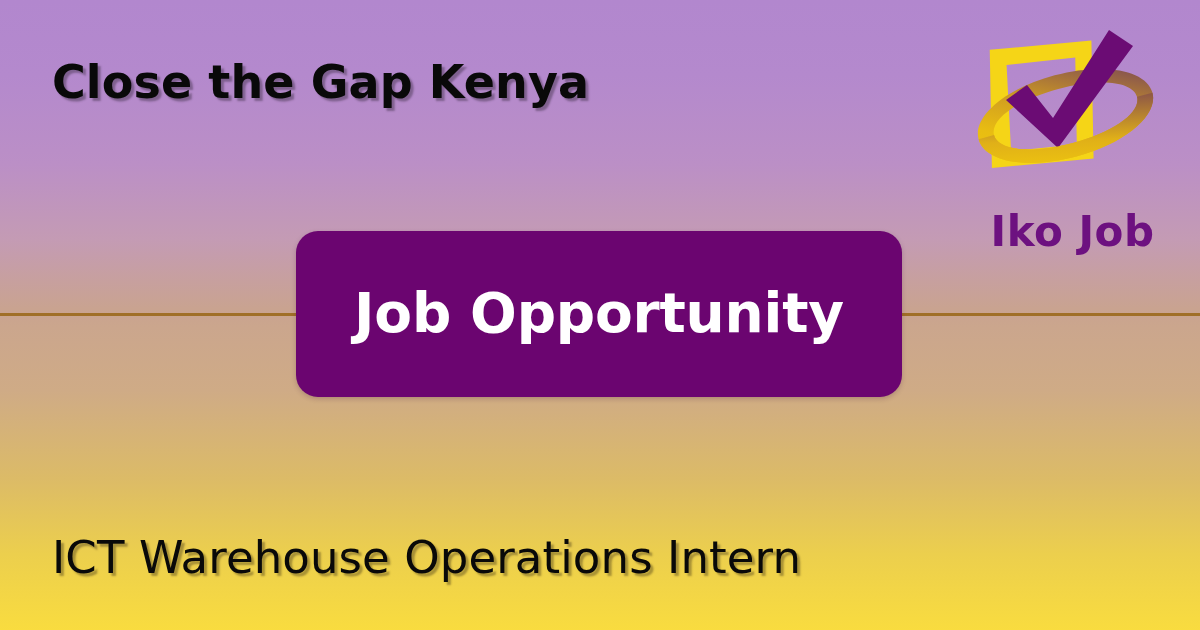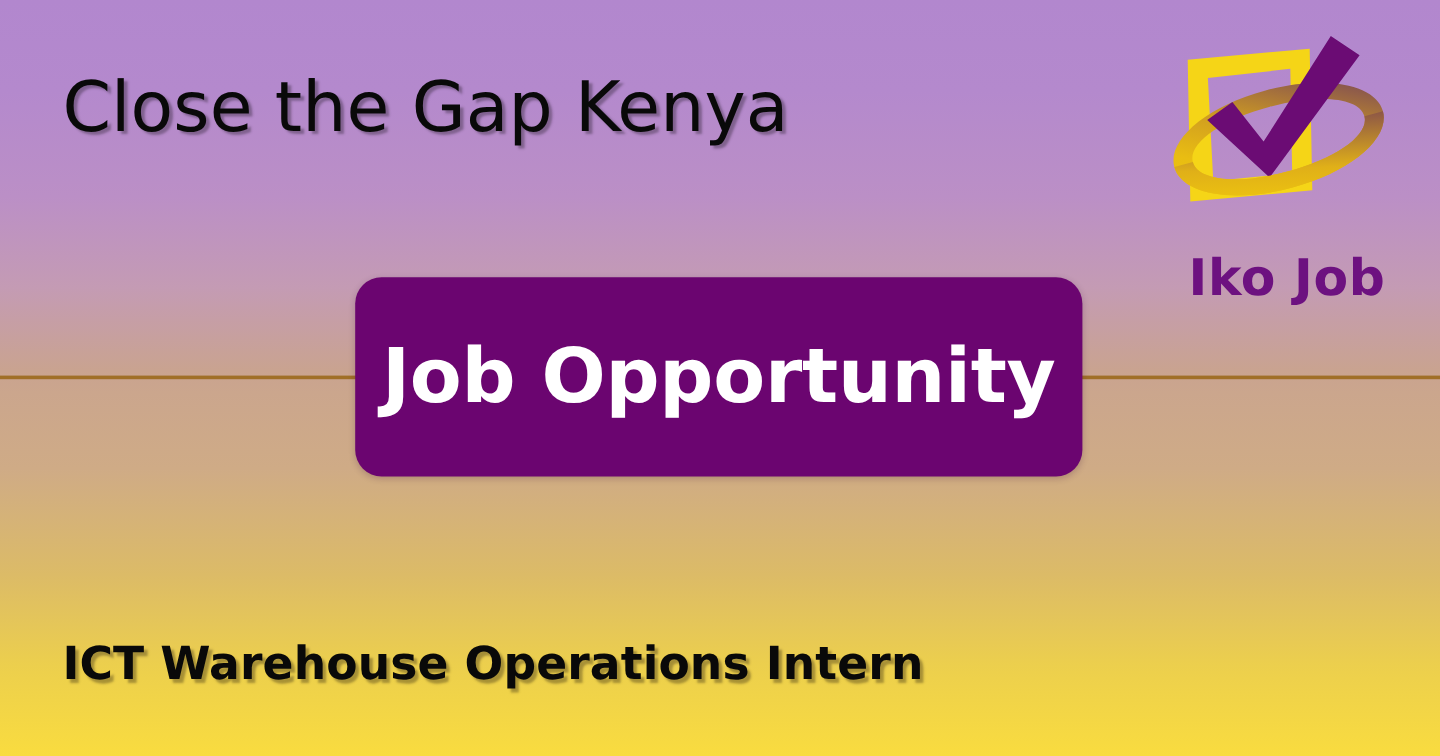--- a/index.html
+++ b/index.html
@@ -39,22 +39,22 @@
     height: 3px;
     background: #9c6a1e;
     opacity: 0.92;
   }
 
   
   .org-title {
     position: absolute;
     left: 52px;
     top: 55px;
-    font-size: 58px;
-    font-weight: normal;
+    font-size: 46px;
+    font-weight: bold;
     color: #090909;
     letter-spacing: 0.1px;
     white-space: nowrap;
     text-shadow: 3px 3px 2px rgba(40, 30, 45, 0.38);
   }
 
   
   .logo-block {
     position: absolute;
     left: 965px;
@@ -94,36 +94,36 @@
     background: #6b0570;
     border-radius: 22px;
     display: flex;
     align-items: center;
     justify-content: center;
     box-sizing: border-box;
     box-shadow: 0 2px 5px rgba(60, 20, 60, 0.22);
   }
 
   .cta-label {
-    font-size: 63px;
+    font-size: 55px;
     font-weight: bold;
     color: #ffffff;
     letter-spacing: -0.2px;
     white-space: nowrap;
     line-height: 1;
     margin-top: -2px;
   }
 
   
   .job-title {
     position: absolute;
     left: 52px;
     top: 531px;
-    font-size: 38px;
-    font-weight: bold;
+    font-size: 45px;
+    font-weight: normal;
     color: #090909;
     letter-spacing: 0.1px;
     white-space: nowrap;
     text-shadow: 3px 3px 2px rgba(60, 48, 20, 0.40);
   }
 </style>
 </head>
 <body>
 
 <div id="card">

